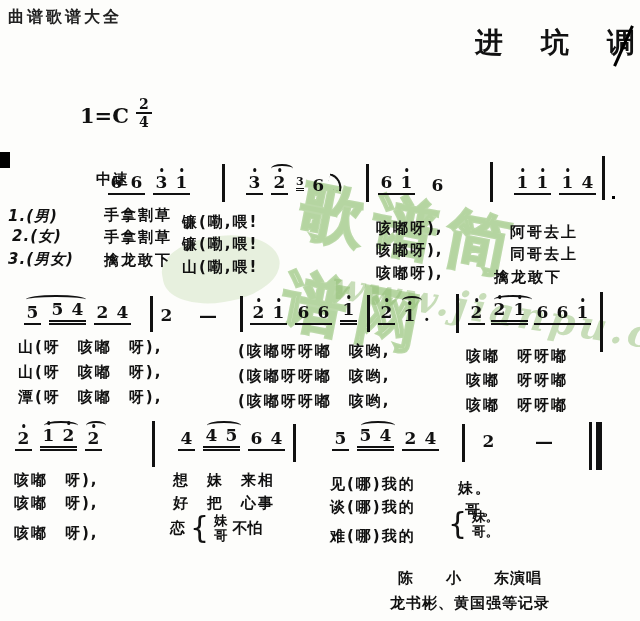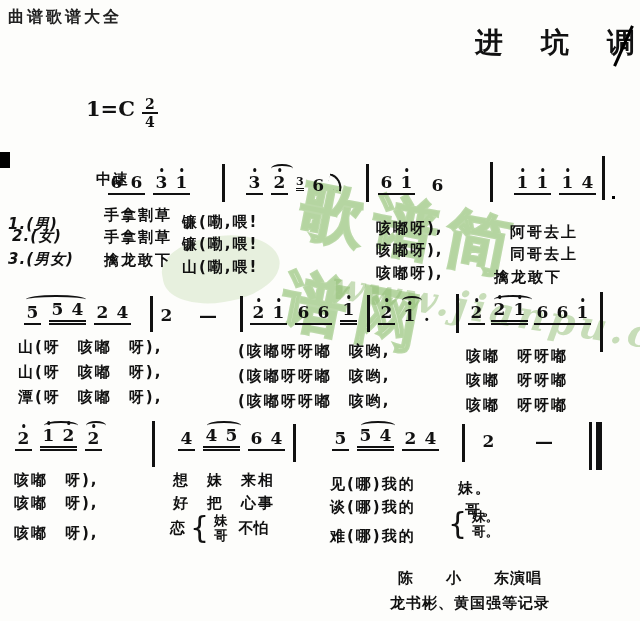--- a/index.html
+++ b/index.html
@@ -3,21 +3,21 @@
 <meta charset="utf-8">
 <style>
   html,body{margin:0;padding:0;background:#e8e8e8;}
   .page{position:relative;width:640px;height:621px;background:#fdfdfb;overflow:hidden;
         font-family:"DejaVu Sans",sans-serif;color:#111;}
   .abs{position:absolute;}
   
   .site{left:8px;top:7px;font-size:16px;font-weight:700;letter-spacing:3px;color:#222;}
   .title{left:0;right:0;top:24px;text-align:right;font-size:28px;font-weight:900;letter-spacing:5px;}
   .subtitle{left:0;right:0;top:69px;text-align:center;font-size:16px;font-weight:700;letter-spacing:2px;}
-  .keysig{left:86px;top:96px;display:flex;align-items:flex-start;font:700 21px "DejaVu Serif",serif;}
+  .keysig{left:80px;top:96px;display:flex;align-items:flex-end;font:700 21px "DejaVu Serif",serif;}
   .frac{display:inline-flex;flex-direction:column;align-items:center;font:700 14px "DejaVu Serif",serif;
         line-height:14px;margin-left:7px;transform:translateY(1px);}
   .frac .fn{border-bottom:2px solid #111;padding:0 3px 1px;}
   .frac .fd{padding:1px 3px 0;}
   .region{right:58px;top:104px;font-size:15px;font-weight:700;line-height:21px;white-space:pre;}
   .tempo{left:96px;top:150px;font-size:15px;font-weight:800;letter-spacing:2px;margin-top:20px;}
   
   .wm-big{position:absolute;left:290px;top:185px;width:250px;font-weight:900;font-size:64px;line-height:92px;
           letter-spacing:10px;color:rgba(178,212,152,0.22);-webkit-text-stroke:2.5px rgba(152,196,124,0.65);
           transform:rotate(11deg);}
@@ -109,21 +109,21 @@
       <span class="nt hi">1</span>
       <span class="nt hi">1</span>
     </span>
     <span class="grp">
       <span class="nt hi">1</span>
       <span class="nt">4</span>
     </span>
   </div>
   <div class="bar" style="left:602px;top:156px;height:44px"></div>
 
-  <div class="lyr vlabel" style="left:8px;top:215px">1.(男)</div>
+  <div class="lyr vlabel" style="left:8px;top:207px">1.(男)</div>
   <div class="lyr vlabel" style="left:12px;top:227px">2.(女)</div>
   <div class="lyr vlabel" style="left:8px;top:250px">3.(男女)</div>
   <div class="lyr" style="left:104px;top:206px">手拿割草</div>
   <div class="lyr" style="left:104px;top:228px">手拿割草</div>
   <div class="lyr" style="left:104px;top:251px">擒龙敢下</div>
   <div class="lyr" style="left:182px;top:213px">镰(嘞,喂!</div>
   <div class="lyr" style="left:182px;top:235px">镰(嘞,喂!</div>
   <div class="lyr" style="left:182px;top:258px">山(嘞,喂!</div>
   <div class="lyr" style="left:376px;top:219px">咳嘟呀),</div>
   <div class="lyr" style="left:376px;top:241px">咳嘟呀),</div>
@@ -259,21 +259,21 @@
   <div class="lyr" style="left:14px;top:524px">咳嘟　呀),</div>
   <div class="lyr" style="left:173px;top:471px">想　妹　来相</div>
   <div class="lyr" style="left:173px;top:494px">好　把　心事</div>
   <div class="lyr-flex" style="left:170px;top:512px">
     <span>恋</span>
     <span class="brace">{</span>
     <span class="stack">
       <span>妹</span>
       <span>哥</span>
     </span>
-    <span style="margin-left:6px">不怕</span>
+    <span style="">不怕</span>
   </div>
   <div class="lyr" style="left:330px;top:475px">见(哪)我的</div>
   <div class="lyr" style="left:330px;top:527px">难(哪)我的</div>
   <div class="lyr" style="left:330px;top:498px">谈(哪)我的</div>
   <div class="lyr" style="left:458px;top:479px">妹。</div>
   <div class="lyr" style="left:465px;top:501px">哥。</div>
   <div class="lyr-flex" style="left:448px;top:508px">
     <span class="brace">{</span>
     <span class="stack">
       <span>妹。</span>

